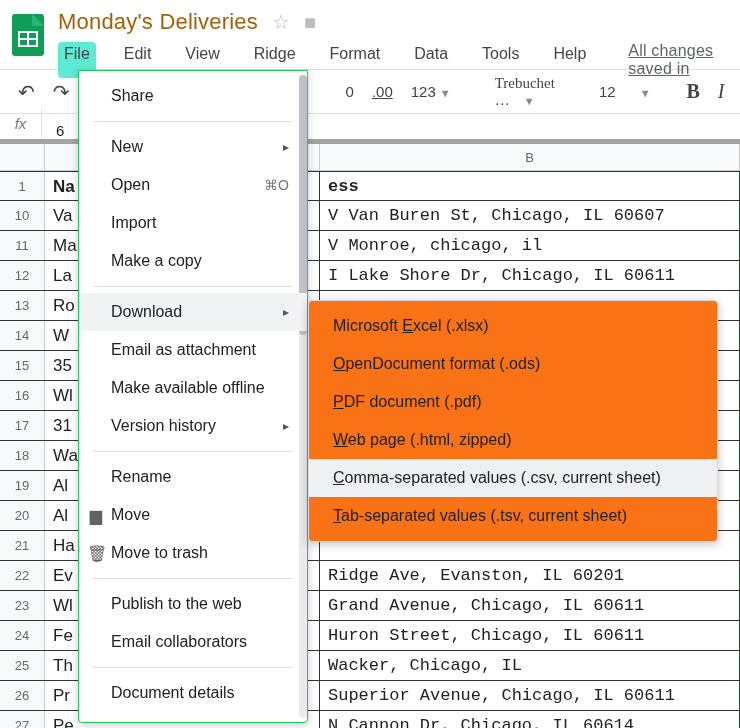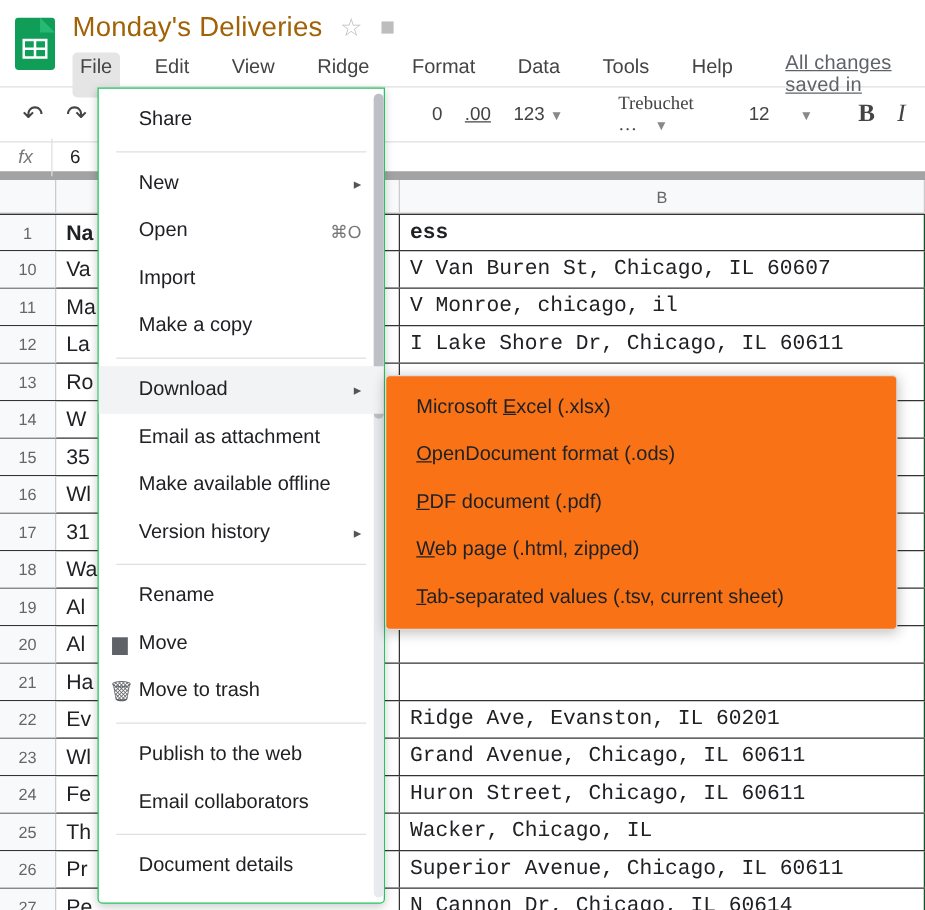--- a/index.html
+++ b/index.html
@@ -7,32 +7,32 @@
   
   .docbar { display:flex; align-items:flex-start; padding:8px 0 0 8px; height:70px; border-bottom:1px solid #e0e0e0;}
   .logo { width:40px; height:54px; display:flex; align-items:center; justify-content:center; }
   .logo svg { width:32px; height:42px; }
   .titlewrap { margin-left:10px; flex:1; }
   .titlerow { display:flex; align-items:center; gap:14px; height:28px;}
   .doctitle { font-size:22px; color:#a16207; letter-spacing:0.2px; }
   .star, .folder { color:#bdbdbd; font-size:20px; }
   .menubar { display:flex; gap:22px; margin-top:6px; font-size:16px; color:#444;}
   .menubar .mi { cursor:pointer; padding:3px 6px; border-radius:4px;}
-  .menubar .mi.active { background:#e5e5e5; }
+  .menubar .mi.active { background:#5eead4; }
   .menubar .saved { margin-left:14px; color:#5f6368; text-decoration:underline; letter-spacing:0.2px;}
   
   .toolbar { height:44px; border-bottom:1px solid #e0e0e0; display:flex; align-items:center; font-size:15px; color:#444; padding:0 18px; gap:18px; position:relative;}
   .toolbar .sep { width:1px; height:24px; background:#e0e0e0; }
   .toolbar .undo, .toolbar .redo { font-size:20px; }
   .toolbar .fontname { padding:3px 8px;font-family:Liberation Serif, serif; }
   .toolbar .caret { font-size:11px; color:#888; margin-left:4px;}
   .toolbar .bold { font-weight:bold; font-family:"Times New Roman",serif; font-size:20px;}
   .toolbar .italic { font-style:italic; font-family:"Times New Roman",serif; font-size:20px;}
   
-  .fxbar { height:30px; border-bottom:7px solid #a3a3a3; display:flex; align-items:center; font-size:15px;}
+  .fxbar { height:30px; border-bottom:5px solid #a3a3a3; display:flex; align-items:flex-end; font-size:15px;}
   .fxlabel { width:42px; text-align:center; font-style:italic; color:#777; border-right:1px solid #e0e0e0; line-height:30px;}
   .fxval { padding-left:14px; letter-spacing:0.5px;}
   
   .sheet { position:relative; }
   .colheads { display:flex; height:27px; border-bottom:1px solid #ccc; background:#f8f9fa;}
   .rowheadspace { width:45px; border-right:1px solid #ccc;}
   .colA { width:275px; border-right:1px solid #ccc;}
   .colB { flex:1; border-right:1px solid #ccc; text-align:center; font-size:13px; color:#666; line-height:27px;}
   .rows { }
   .row { display:flex; height:30px; border-bottom:1px solid #333;}
@@ -277,14 +277,15 @@
   <div class="fitem">
       <span class="lab">Document details</span>
     </div>
 </div>
 
 <div class="submenu" id="submenu">
     <div class="sitem">Microsoft <span class="ul">E</span>xcel (.xlsx)</div>
     <div class="sitem"><span class="ul">O</span>penDocument format (.ods)</div>
     <div class="sitem"><span class="ul">P</span>DF document (.pdf)</div>
     <div class="sitem"><span class="ul">W</span>eb page (.html, zipped)</div>
+    <div class="sitem hover"><span class="ul">C</span>omma-separated values (.csv, current sheet)</div>
     <div class="sitem"><span class="ul">T</span>ab-separated values (.tsv, current sheet)</div>
   </div>
 
 </body></html>

